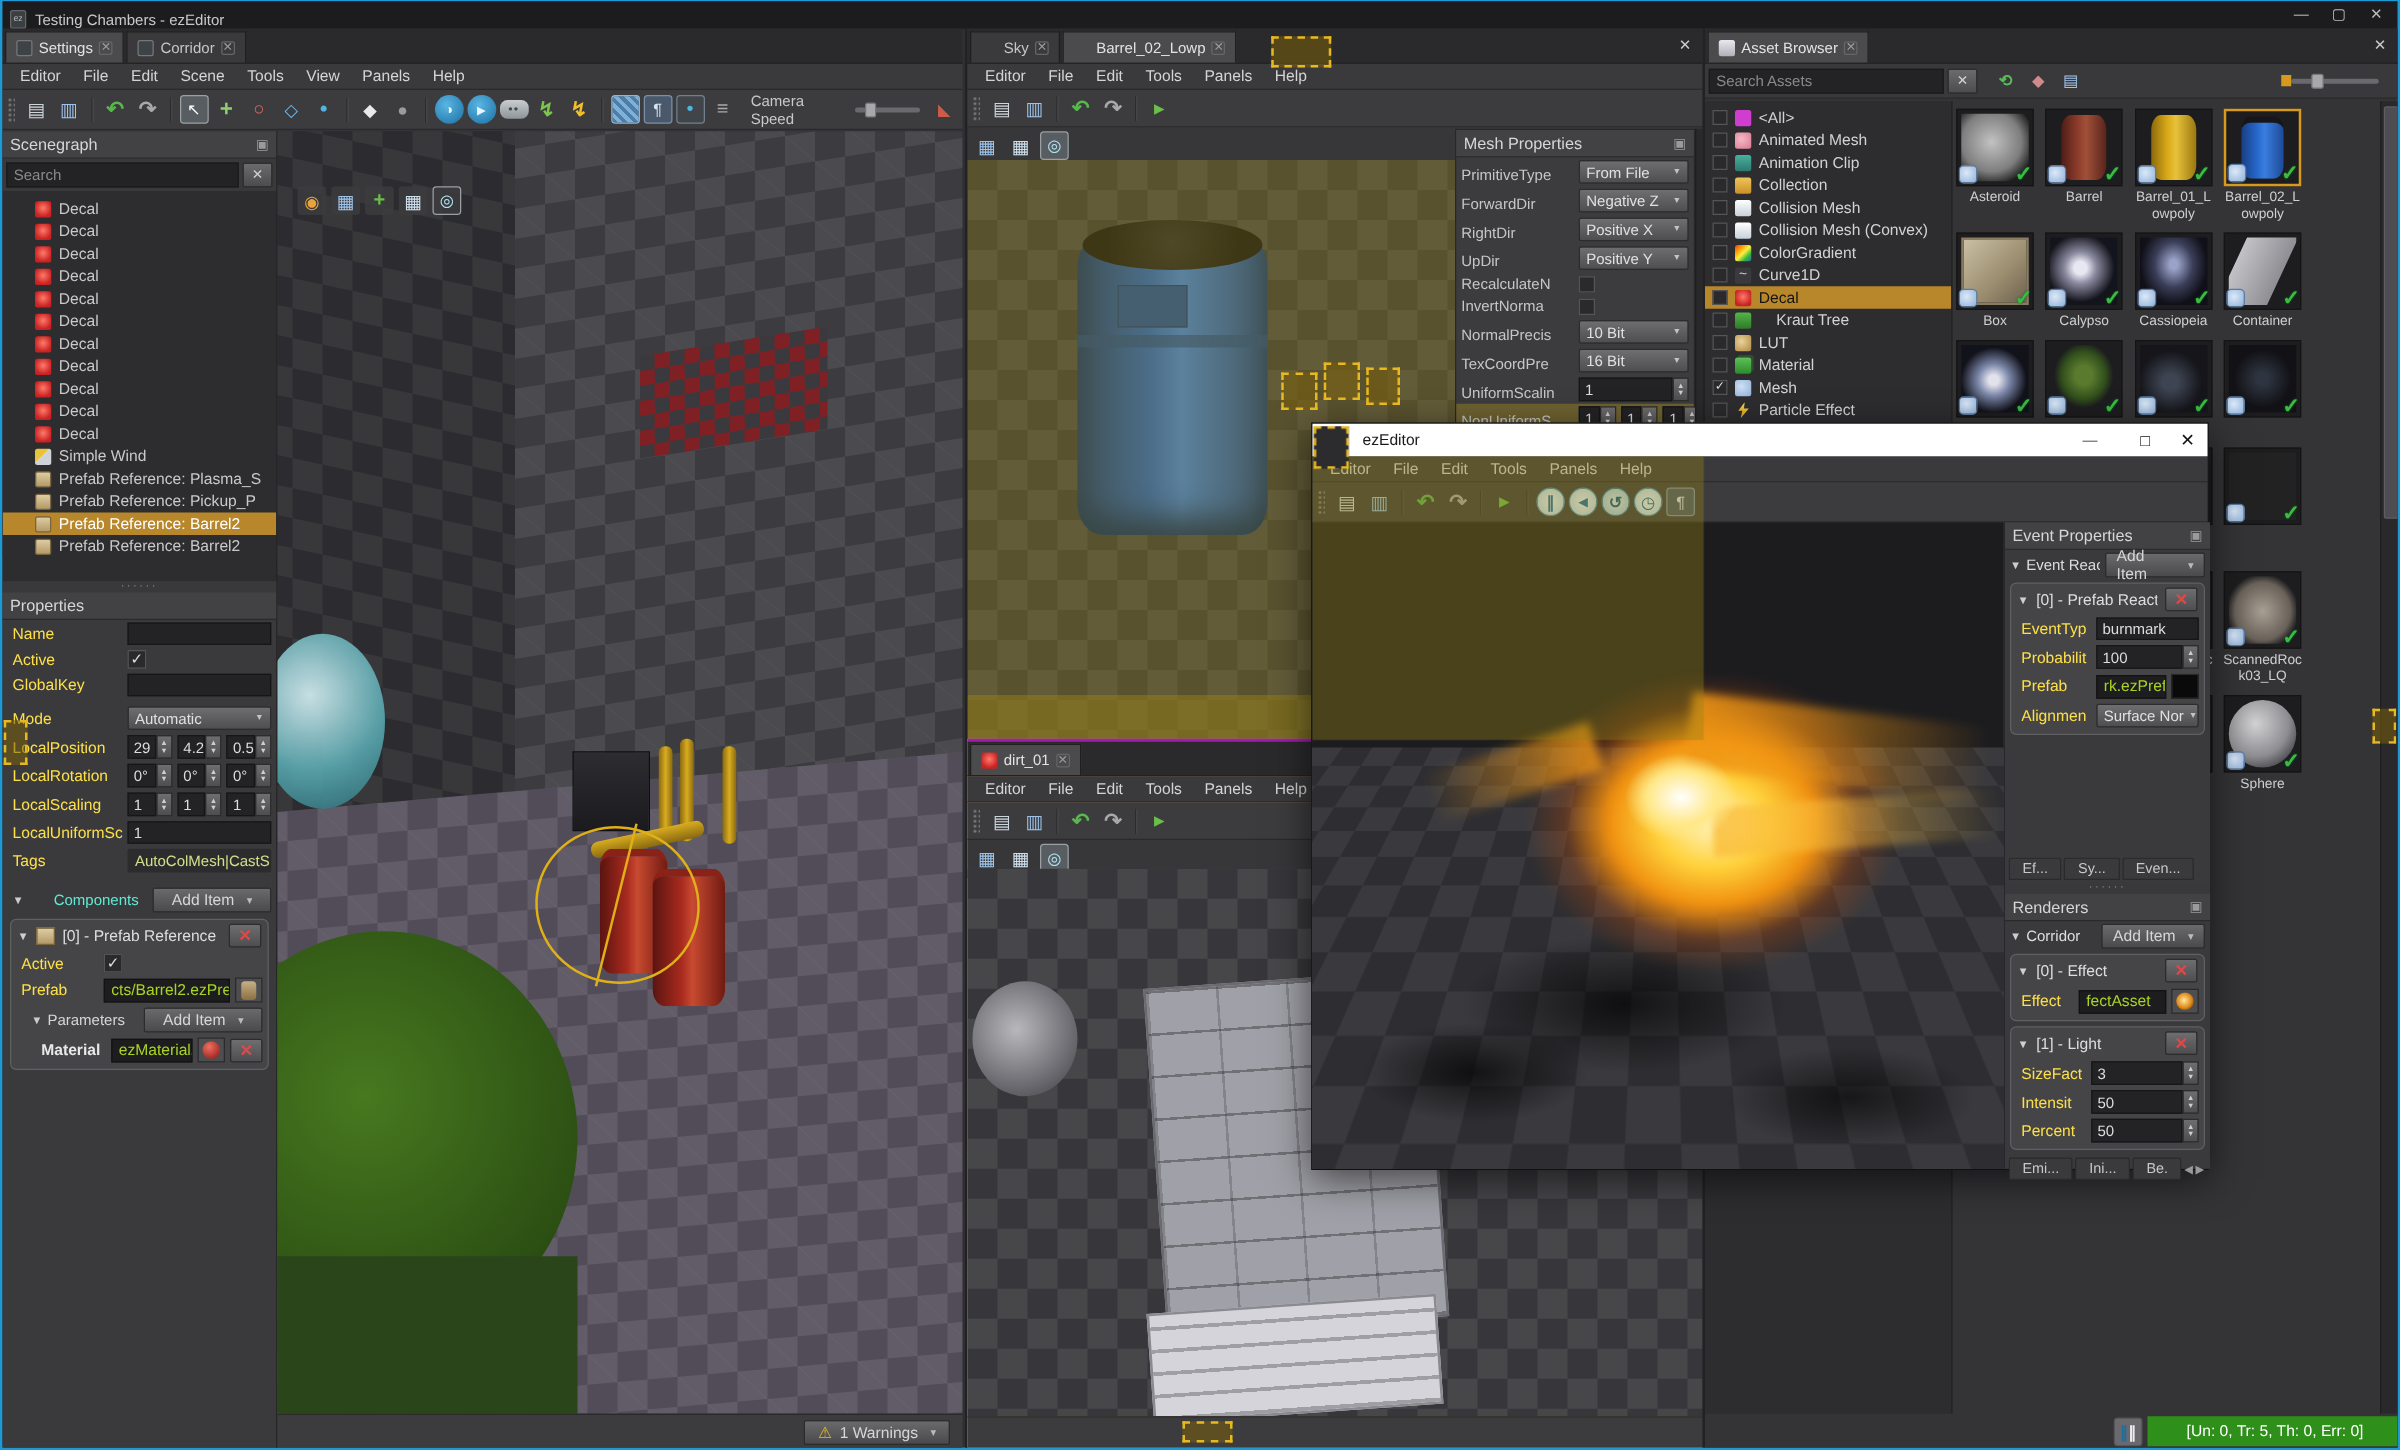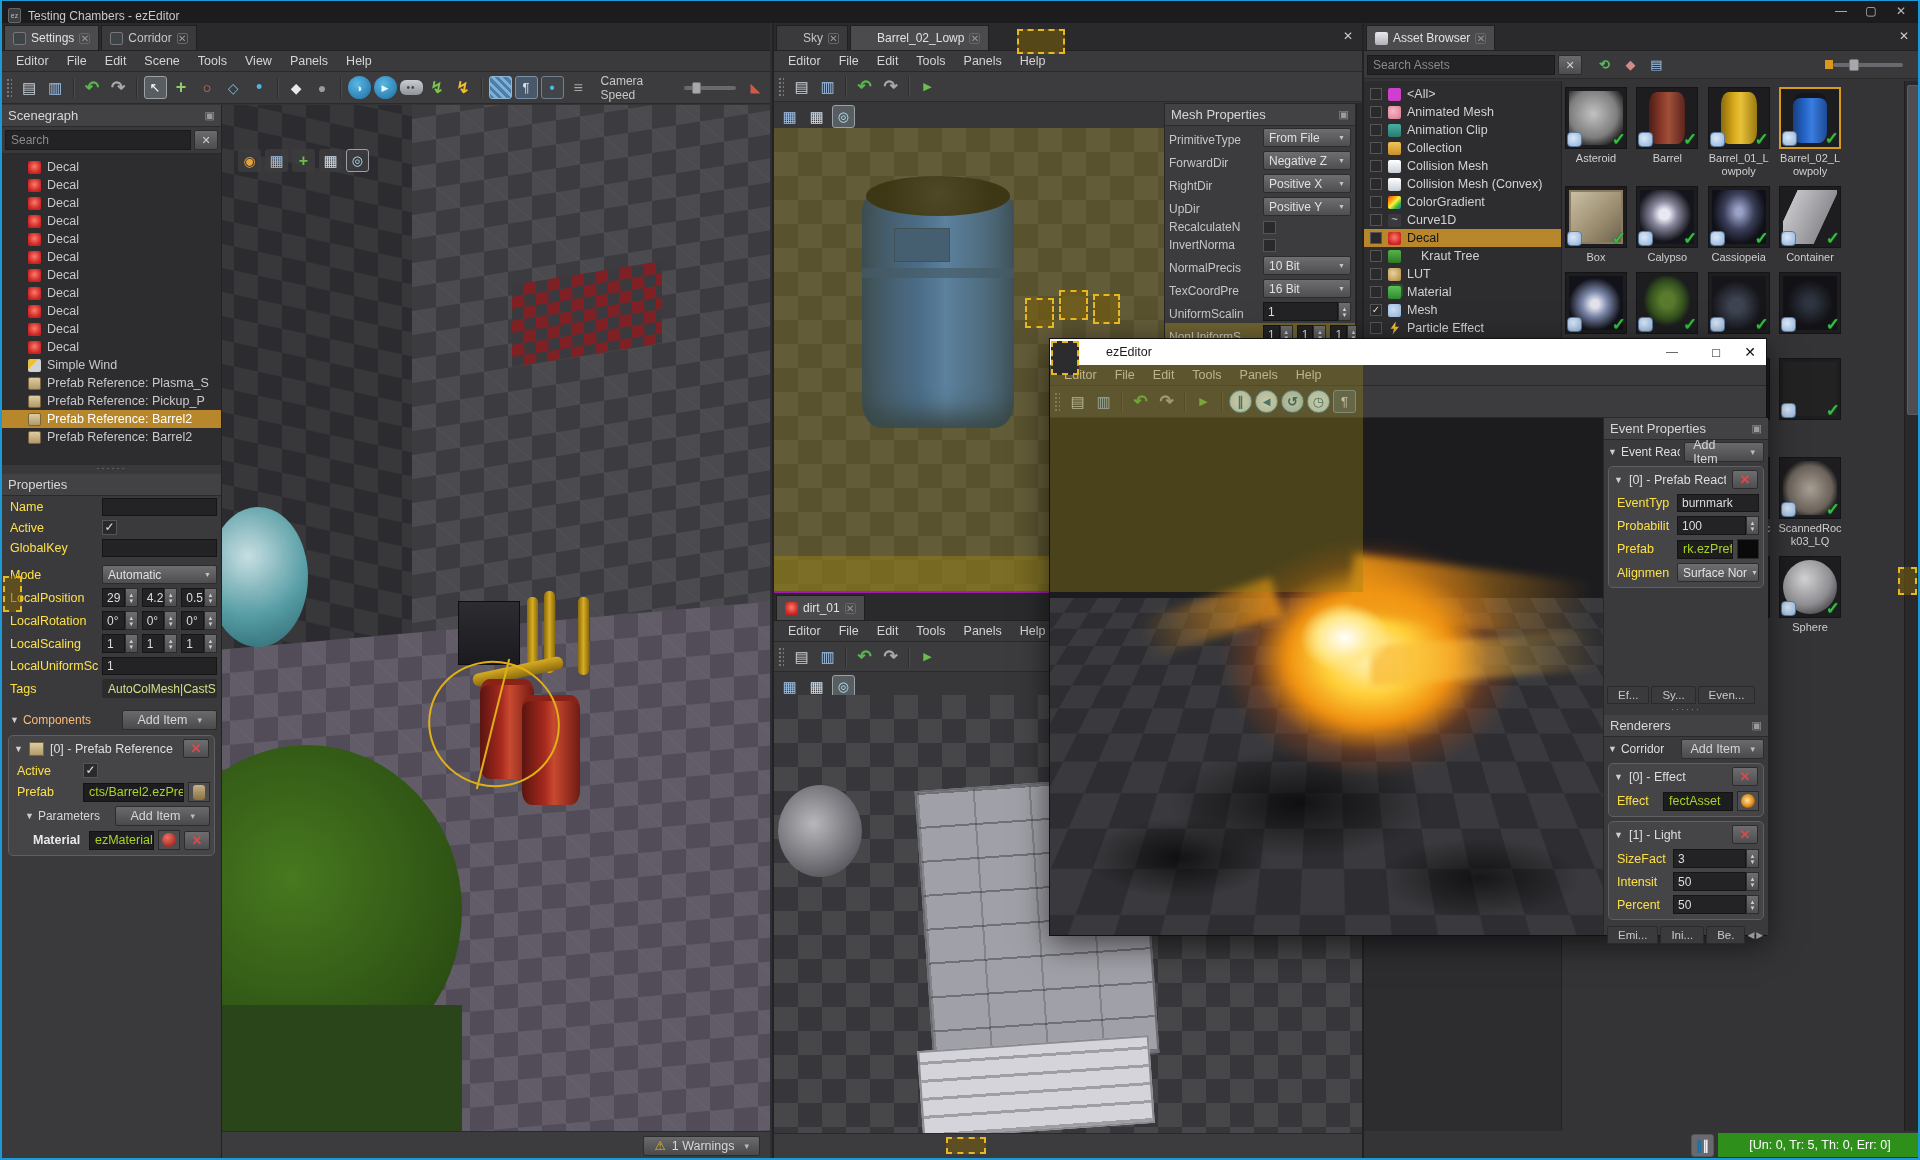--- a/index.html
+++ b/index.html
@@ -447,21 +447,21 @@
           <span class="tinput">1</span>
         </div>
       <div class="prow">
           <span class="plab">Tags</span>
           <span class="dd" style="background:#2c2c2e;color:#cfe08a;">
             <span>AutoColMesh|CastShadow</span>
           </span>
         </div>
       <div class="prow" style="margin-top:8px;">
         <span class="caret" style="font-size:9px;color:#ccc;">▼</span>
-        <span style="color:#fdba74;">Components</span>
+        <span style="color:#5eead4;margin-left:20px;">Components</span>
         <span class="additem" style="margin-left:auto;">
             <span>Add Item</span>
           </span>
       </div>
       <div class="group">
         <div class="grphdr">
           <span class="caret">▼</span>
           <span class="ticon13 i-prefab" style="width:15px;height:14px;"></span>
           <span>[0] - Prefab Reference</span>
           <span class="xbtn" style="margin-left:auto;">✕</span>
@@ -1128,21 +1128,21 @@
     <div class="abs" style="left:0;top:1108px;width:558px;height:28px;background:#343437;display:flex;align-items:center;justify-content:flex-end;">
       <span class="tbi ic-pause" style="margin-right:4px;background:#6a6a6e;border-radius:3px;border:1px solid #555;">
           <span style="color:#eee;font-weight:bold;">∥</span>
         </span>
       <span style="width:204px;height:24px;background:#2e8f1a;color:#fff;display:flex;align-items:center;justify-content:center;font-size:12.5px;">[Un: 0, Tr: 5, Th: 0, Err: 0]</span>
     </div>
   </div>
 
   <div class="abs" style="left:1047px;top:337px;width:718px;height:598px;background:#343437;border:1px solid #111;z-index:40;box-shadow:0 8px 30px rgba(0,0,0,.6);">
     <div style="height:26px;background:#ffffff;display:flex;align-items:center;padding-left:40px;position:relative;">
-      <span style="color:#1a1a1a;font-size:12.5px;margin-left:16px;">ezEditor</span>
+      <span style="color:#1a1a1a;font-size:12.5px;">ezEditor</span>
       <span style="position:absolute;right:88px;color:#555;">—</span>
       <span style="position:absolute;right:46px;color:#111;font-size:13px;">□</span>
       <span style="position:absolute;right:10px;color:#111;font-size:14px;">✕</span>
     </div>
     <div class="menubar">
 
     <span>Editor</span>
         <span>File</span>
         <span>Edit</span>
         <span>Tools</span>

